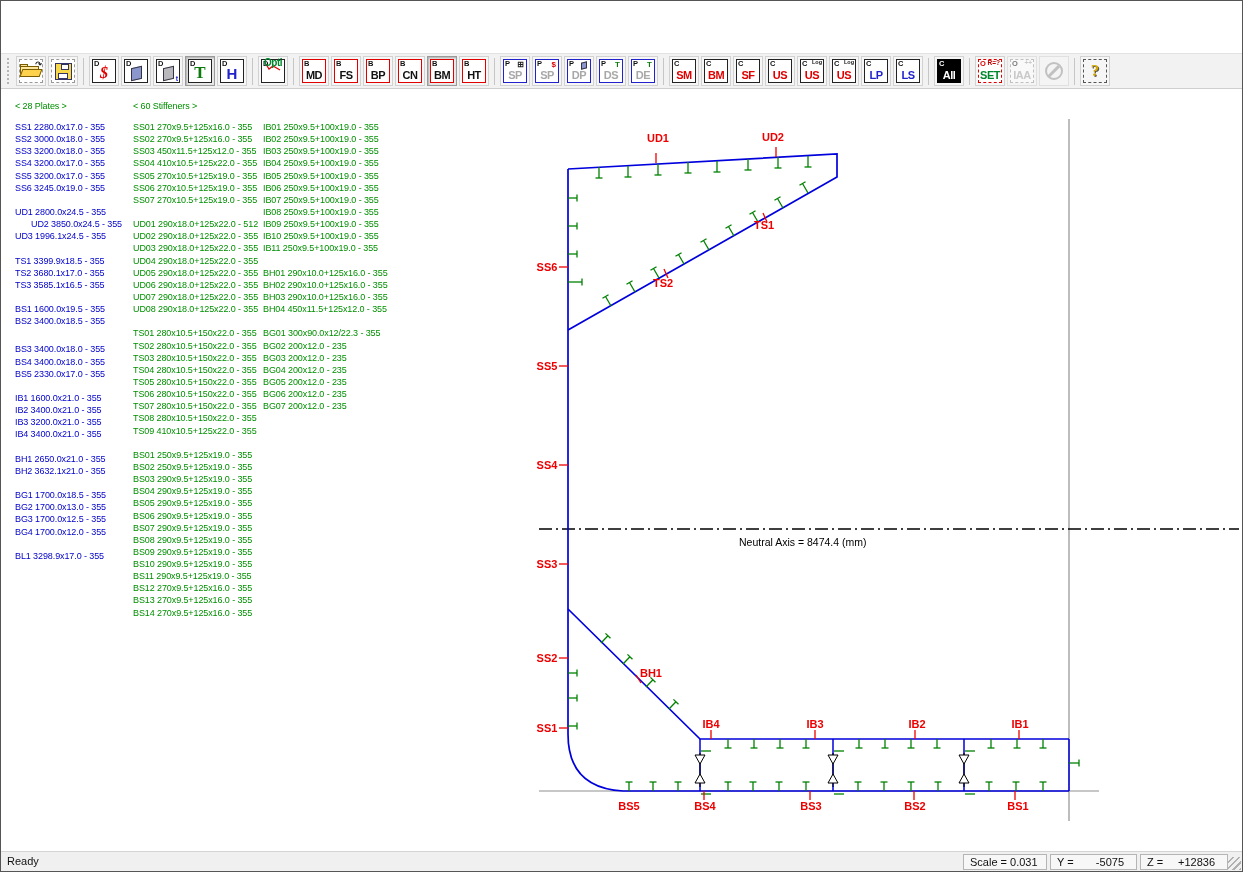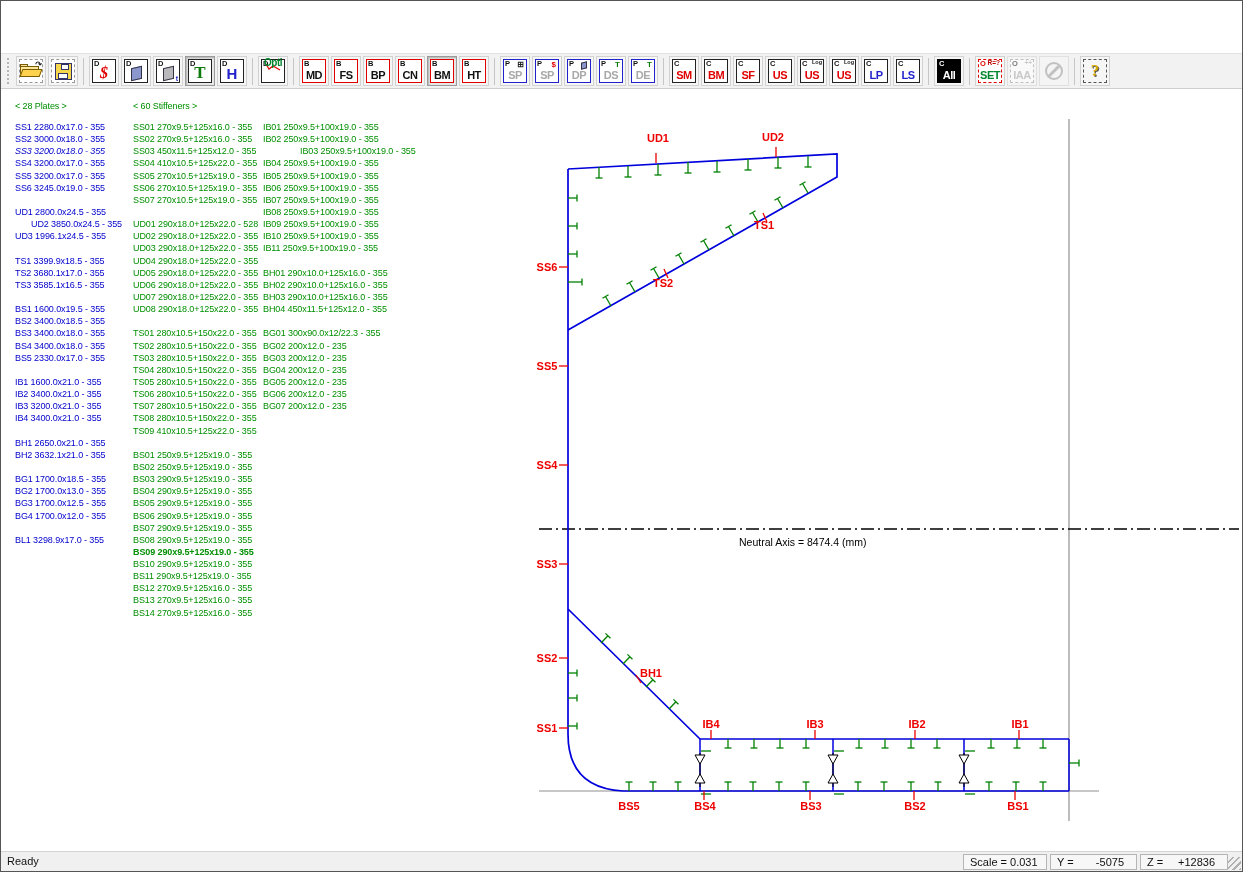--- a/index.html
+++ b/index.html
@@ -350,36 +350,36 @@
         </div>
       </div>
     </div>
 
   <div class="client">
     <div id="lists">
         <div class="listcol" style="left: 14px;">
           <div class="listhdr" style="color: rgb(0, 143, 0);">&lt; 28 Plates &gt;</div>
           <div class="listrow" style="color: rgb(0, 0, 204);">SS1 2280.0x17.0 - 355</div>
           <div class="listrow" style="color: rgb(0, 0, 204);">SS2 3000.0x18.0 - 355</div>
-          <div class="listrow" style="color: rgb(0, 0, 204); font-style: italic;">SS3 3200.0x18.0 - 355</div>
+          <div class="listrow" style="color: rgb(0, 0, 204);">SS3 3200.0x18.0 - 355</div>
           <div class="listrow" style="color: rgb(0, 0, 204);">SS4 3200.0x17.0 - 355</div>
           <div class="listrow" style="color: rgb(0, 0, 204);">SS5 3200.0x17.0 - 355</div>
           <div class="listrow" style="color: rgb(0, 0, 204);">SS6 3245.0x19.0 - 355</div>
           <div class="listrow" style="color: rgb(0, 0, 204);">&nbsp;</div>
           <div class="listrow" style="color: rgb(0, 0, 204);">UD1 2800.0x24.5 - 355</div>
           <div class="listrow" style="color: rgb(0, 0, 204); margin-left: 16px;">UD2 3850.0x24.5 - 355</div>
           <div class="listrow" style="color: rgb(0, 0, 204);">UD3 1996.1x24.5 - 355</div>
           <div class="listrow" style="color: rgb(0, 0, 204);">&nbsp;</div>
           <div class="listrow" style="color: rgb(0, 0, 204);">TS1 3399.9x18.5 - 355</div>
           <div class="listrow" style="color: rgb(0, 0, 204);">TS2 3680.1x17.0 - 355</div>
           <div class="listrow" style="color: rgb(0, 0, 204);">TS3 3585.1x16.5 - 355</div>
           <div class="listrow" style="color: rgb(0, 0, 204);">&nbsp;</div>
           <div class="listrow" style="color: rgb(0, 0, 204);">BS1 1600.0x19.5 - 355</div>
           <div class="listrow" style="color: rgb(0, 0, 204);">BS2 3400.0x18.5 - 355</div>
-          <div class="listrow" style="color: rgb(0, 0, 204);">BS3 3400.0x18.0 - 355</div>
+          <div class="listrow" style="color: rgb(0, 0, 204); margin-top: 16px;">BS3 3400.0x18.0 - 355</div>
           <div class="listrow" style="color: rgb(0, 0, 204);">BS4 3400.0x18.0 - 355</div>
           <div class="listrow" style="color: rgb(0, 0, 204);">BS5 2330.0x17.0 - 355</div>
           <div class="listrow" style="color: rgb(0, 0, 204);">&nbsp;</div>
           <div class="listrow" style="color: rgb(0, 0, 204);">IB1 1600.0x21.0 - 355</div>
           <div class="listrow" style="color: rgb(0, 0, 204);">IB2 3400.0x21.0 - 355</div>
           <div class="listrow" style="color: rgb(0, 0, 204);">IB3 3200.0x21.0 - 355</div>
           <div class="listrow" style="color: rgb(0, 0, 204);">IB4 3400.0x21.0 - 355</div>
           <div class="listrow" style="color: rgb(0, 0, 204);">&nbsp;</div>
           <div class="listrow" style="color: rgb(0, 0, 204);">BH1 2650.0x21.0 - 355</div>
           <div class="listrow" style="color: rgb(0, 0, 204);">BH2 3632.1x21.0 - 355</div>
@@ -394,21 +394,21 @@
         <div class="listcol" style="left: 132px;">
           <div class="listhdr" style="color: rgb(0, 143, 0);">&lt; 60 Stiffeners &gt;</div>
           <div class="listrow" style="color: rgb(0, 143, 0);">SS01 270x9.5+125x16.0 - 355</div>
           <div class="listrow" style="color: rgb(0, 143, 0);">SS02 270x9.5+125x16.0 - 355</div>
           <div class="listrow" style="color: rgb(0, 143, 0);">SS03 450x11.5+125x12.0 - 355</div>
           <div class="listrow" style="color: rgb(0, 143, 0);">SS04 410x10.5+125x22.0 - 355</div>
           <div class="listrow" style="color: rgb(0, 143, 0);">SS05 270x10.5+125x19.0 - 355</div>
           <div class="listrow" style="color: rgb(0, 143, 0);">SS06 270x10.5+125x19.0 - 355</div>
           <div class="listrow" style="color: rgb(0, 143, 0);">SS07 270x10.5+125x19.0 - 355</div>
           <div class="listrow" style="color: rgb(0, 143, 0);">&nbsp;</div>
-          <div class="listrow" style="color: rgb(0, 143, 0);">UD01 290x18.0+125x22.0 - 528</div>
+          <div class="listrow" style="color: rgb(0, 143, 0);">UD01 290x18.0+125x22.0 - 512</div>
           <div class="listrow" style="color: rgb(0, 143, 0);">UD02 290x18.0+125x22.0 - 355</div>
           <div class="listrow" style="color: rgb(0, 143, 0);">UD03 290x18.0+125x22.0 - 355</div>
           <div class="listrow" style="color: rgb(0, 143, 0);">UD04 290x18.0+125x22.0 - 355</div>
           <div class="listrow" style="color: rgb(0, 143, 0);">UD05 290x18.0+125x22.0 - 355</div>
           <div class="listrow" style="color: rgb(0, 143, 0);">UD06 290x18.0+125x22.0 - 355</div>
           <div class="listrow" style="color: rgb(0, 143, 0);">UD07 290x18.0+125x22.0 - 355</div>
           <div class="listrow" style="color: rgb(0, 143, 0);">UD08 290x18.0+125x22.0 - 355</div>
           <div class="listrow" style="color: rgb(0, 143, 0);">&nbsp;</div>
           <div class="listrow" style="color: rgb(0, 143, 0);">TS01 280x10.5+150x22.0 - 355</div>
           <div class="listrow" style="color: rgb(0, 143, 0);">TS02 280x10.5+150x22.0 - 355</div>
@@ -421,32 +421,32 @@
           <div class="listrow" style="color: rgb(0, 143, 0);">TS09 410x10.5+125x22.0 - 355</div>
           <div class="listrow" style="color: rgb(0, 143, 0);">&nbsp;</div>
           <div class="listrow" style="color: rgb(0, 143, 0);">BS01 250x9.5+125x19.0 - 355</div>
           <div class="listrow" style="color: rgb(0, 143, 0);">BS02 250x9.5+125x19.0 - 355</div>
           <div class="listrow" style="color: rgb(0, 143, 0);">BS03 290x9.5+125x19.0 - 355</div>
           <div class="listrow" style="color: rgb(0, 143, 0);">BS04 290x9.5+125x19.0 - 355</div>
           <div class="listrow" style="color: rgb(0, 143, 0);">BS05 290x9.5+125x19.0 - 355</div>
           <div class="listrow" style="color: rgb(0, 143, 0);">BS06 290x9.5+125x19.0 - 355</div>
           <div class="listrow" style="color: rgb(0, 143, 0);">BS07 290x9.5+125x19.0 - 355</div>
           <div class="listrow" style="color: rgb(0, 143, 0);">BS08 290x9.5+125x19.0 - 355</div>
-          <div class="listrow" style="color: rgb(0, 143, 0); font-weight: bold;">BS09 290x9.5+125x19.0 - 355</div>
+          <div class="listrow" style="color: rgb(0, 143, 0);">BS09 290x9.5+125x19.0 - 355</div>
           <div class="listrow" style="color: rgb(0, 143, 0);">BS10 290x9.5+125x19.0 - 355</div>
           <div class="listrow" style="color: rgb(0, 143, 0);">BS11 290x9.5+125x19.0 - 355</div>
           <div class="listrow" style="color: rgb(0, 143, 0);">BS12 270x9.5+125x16.0 - 355</div>
           <div class="listrow" style="color: rgb(0, 143, 0);">BS13 270x9.5+125x16.0 - 355</div>
           <div class="listrow" style="color: rgb(0, 143, 0);">BS14 270x9.5+125x16.0 - 355</div>
         </div>
         <div class="listcol" style="left: 262px;">
           <div class="listhdr" style="color: rgb(0, 143, 0);">&nbsp;</div>
           <div class="listrow" style="color: rgb(0, 143, 0);">IB01 250x9.5+100x19.0 - 355</div>
           <div class="listrow" style="color: rgb(0, 143, 0);">IB02 250x9.5+100x19.0 - 355</div>
-          <div class="listrow" style="color: rgb(0, 143, 0); margin-left: 37px;">IB03 250x9.5+100x19.0 - 355</div>
+          <div class="listrow" style="color: rgb(0, 143, 0);">IB03 250x9.5+100x19.0 - 355</div>
           <div class="listrow" style="color: rgb(0, 143, 0);">IB04 250x9.5+100x19.0 - 355</div>
           <div class="listrow" style="color: rgb(0, 143, 0);">IB05 250x9.5+100x19.0 - 355</div>
           <div class="listrow" style="color: rgb(0, 143, 0);">IB06 250x9.5+100x19.0 - 355</div>
           <div class="listrow" style="color: rgb(0, 143, 0);">IB07 250x9.5+100x19.0 - 355</div>
           <div class="listrow" style="color: rgb(0, 143, 0);">IB08 250x9.5+100x19.0 - 355</div>
           <div class="listrow" style="color: rgb(0, 143, 0);">IB09 250x9.5+100x19.0 - 355</div>
           <div class="listrow" style="color: rgb(0, 143, 0);">IB10 250x9.5+100x19.0 - 355</div>
           <div class="listrow" style="color: rgb(0, 143, 0);">IB11 250x9.5+100x19.0 - 355</div>
           <div class="listrow" style="color: rgb(0, 143, 0);">&nbsp;</div>
           <div class="listrow" style="color: rgb(0, 143, 0);">BH01 290x10.0+125x16.0 - 355</div>

